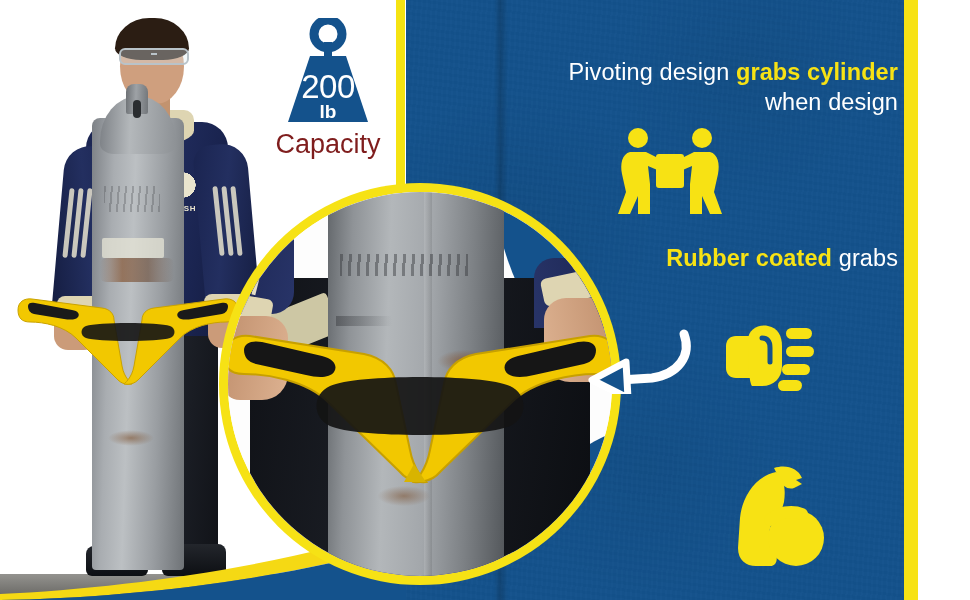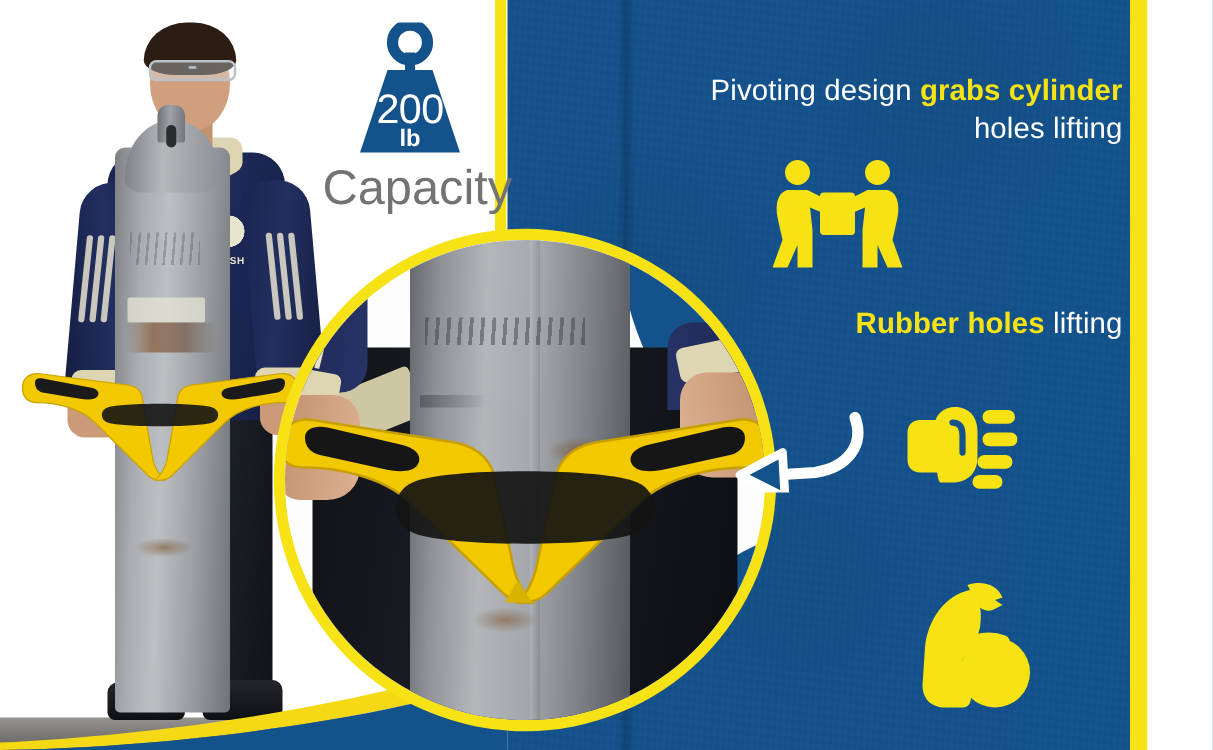--- a/index.html
+++ b/index.html
@@ -351,21 +351,21 @@
     position:absolute; left:0; top:52px; width:140px;
     color:#ffffff; font-size:33px; font-weight:400; line-height:1;
     letter-spacing:-.5px;
   }
   .cap-unit{
     position:absolute; left:0; top:84px; width:140px;
     color:#ffffff; font-size:19px; font-weight:700; line-height:1;
   }
   .cap-word{
     position:absolute; left:0; top:112px; width:140px;
-    color:#737373; font-size:39px; font-weight:400; line-height:1.1;
+    color:#7f1d1d; font-size:27px; font-weight:400; line-height:1.1;
   }
 
   
   .feature{
     position:absolute;
     right: 72px;
     text-align:right;
     z-index: 7;
     width: 420px;
   }
@@ -513,34 +513,34 @@
   <div class="stripe-right"></div>
   <div class="white-right"></div>
 
   <svg class="arrow-curve" viewBox="0 0 122 72">
     <path d="M110 12 C118 34 104 52 78 56 L46 58" fill="none" stroke="#ffffff" stroke-width="9" stroke-linecap="round"></path>
     <path d="M52 40 L18 58 L54 76 Z" fill="#14528c" stroke="#ffffff" stroke-width="7" stroke-linejoin="round"></path>
   </svg>
 
   <div class="feature f1">
     <div class="f-text"><span>Pivoting design </span><span class="hi">grabs cylinder</span></div>
-    <div class="f-text">holes lifting</div>
+    <div class="f-text">when design</div>
   </div>
   <svg class="f-icon icon-lift" viewBox="0 0 104 92">
     <circle cx="20" cy="12" r="10" fill="#f7e214"></circle>
     <circle cx="84" cy="12" r="10" fill="#f7e214"></circle>
     <path d="M12 26 C4 28 2 38 4 48 L8 66 L0 88 L12 88 L20 70 L20 88 L32 88 L32 58
              L30 40 L44 46 L48 36 L28 26 Z" fill="#f7e214"></path>
     <path d="M92 26 C100 28 102 38 100 48 L96 66 L104 88 L92 88 L84 70 L84 88 L72 88 L72 58
              L74 40 L60 46 L56 36 L76 26 Z" fill="#f7e214"></path>
     <rect x="38" y="28" width="28" height="34" rx="3" fill="#f7e214"></rect>
   </svg>
 
   <div class="feature f2">
-    <div class="f-text"><span class="hi">Rubber holes</span><span> lifting</span></div>
+    <div class="f-text"><span class="hi">Rubber coated</span><span> grabs</span></div>
   </div>
   <svg class="f-icon icon-fist" viewBox="0 0 92 74">
     <path d="M4 24 C4 18 8 14 14 14 L30 14 L30 56 L14 56 C8 56 4 52 4 46 Z" fill="#f7e214"></path>
     <path d="M26 18 C26 8 36 2 46 4 C56 6 60 14 60 24 L60 44 C60 56 52 64 40 64 L30 64 C26 60 26 24 26 18 Z" fill="#f7e214"></path>
     <path d="M40 16 C46 16 48 20 48 26 L48 40" fill="none" stroke="#14528c" stroke-width="5" stroke-linecap="round"></path>
     <rect x="64" y="6" width="26" height="11" rx="5.5" fill="#f7e214"></rect>
     <rect x="64" y="24" width="28" height="11" rx="5.5" fill="#f7e214"></rect>
     <rect x="60" y="42" width="28" height="11" rx="5.5" fill="#f7e214"></rect>
     <rect x="56" y="58" width="24" height="11" rx="5.5" fill="#f7e214"></rect>
   </svg>

